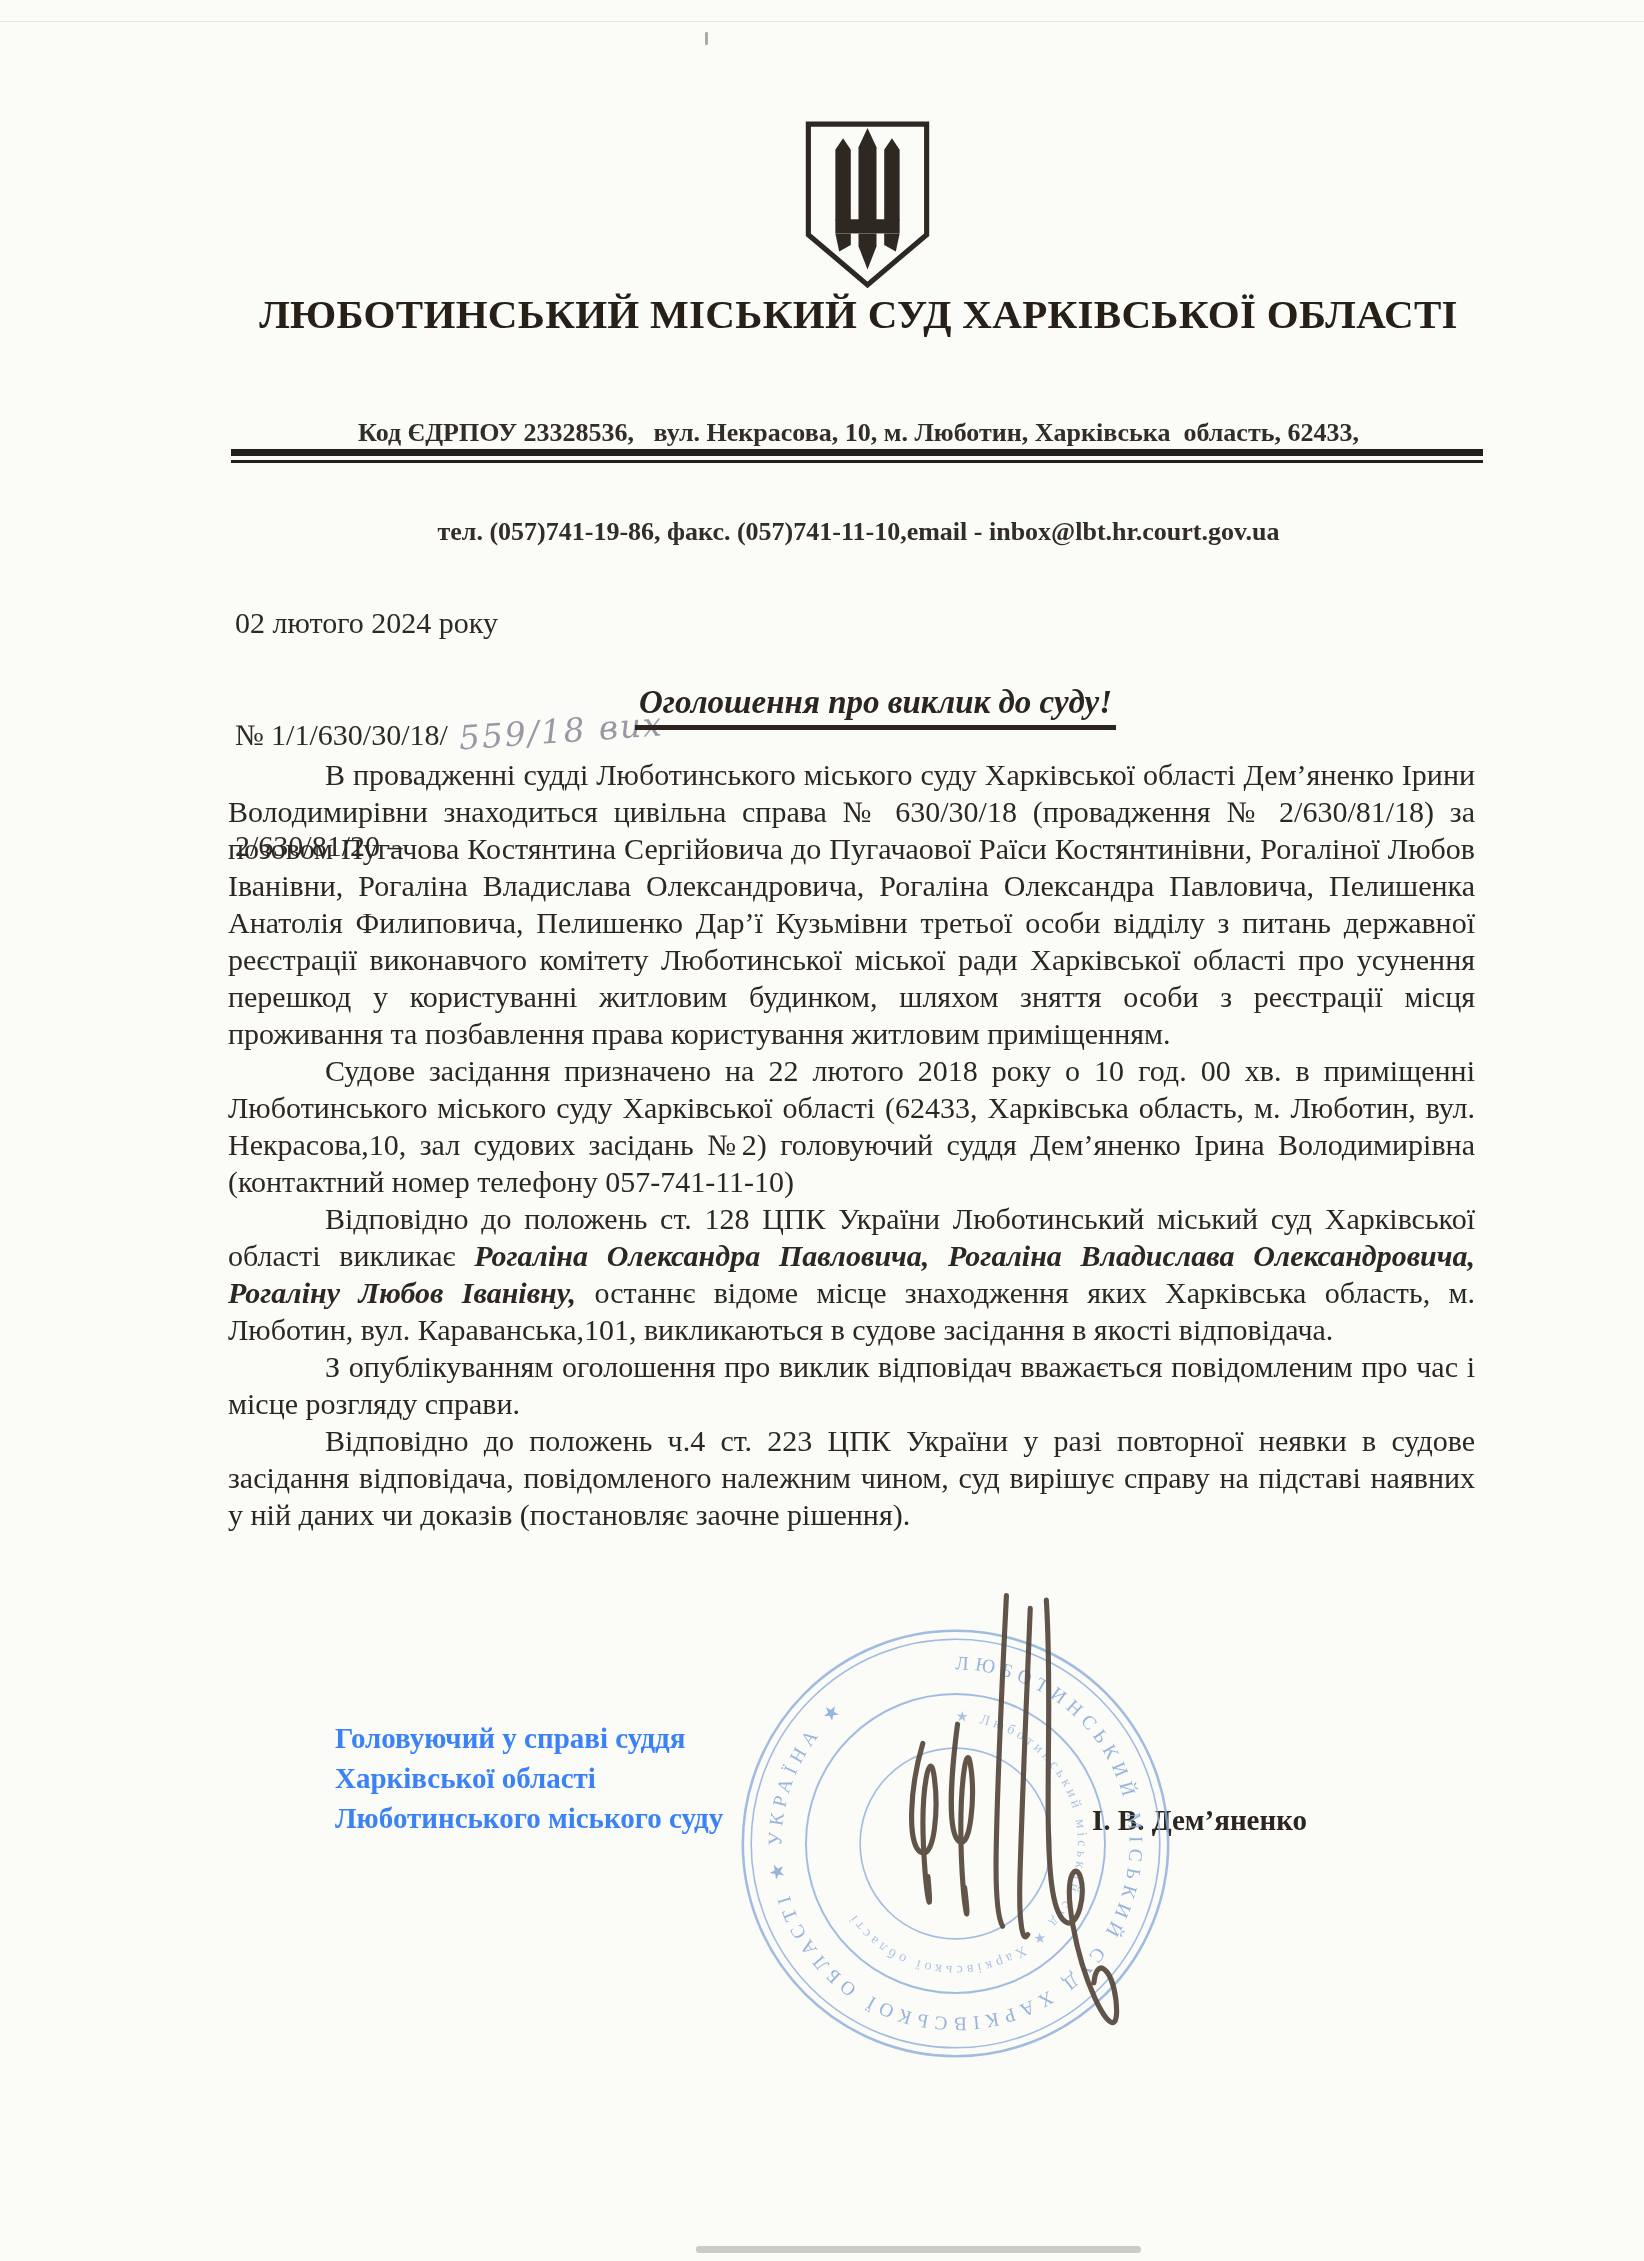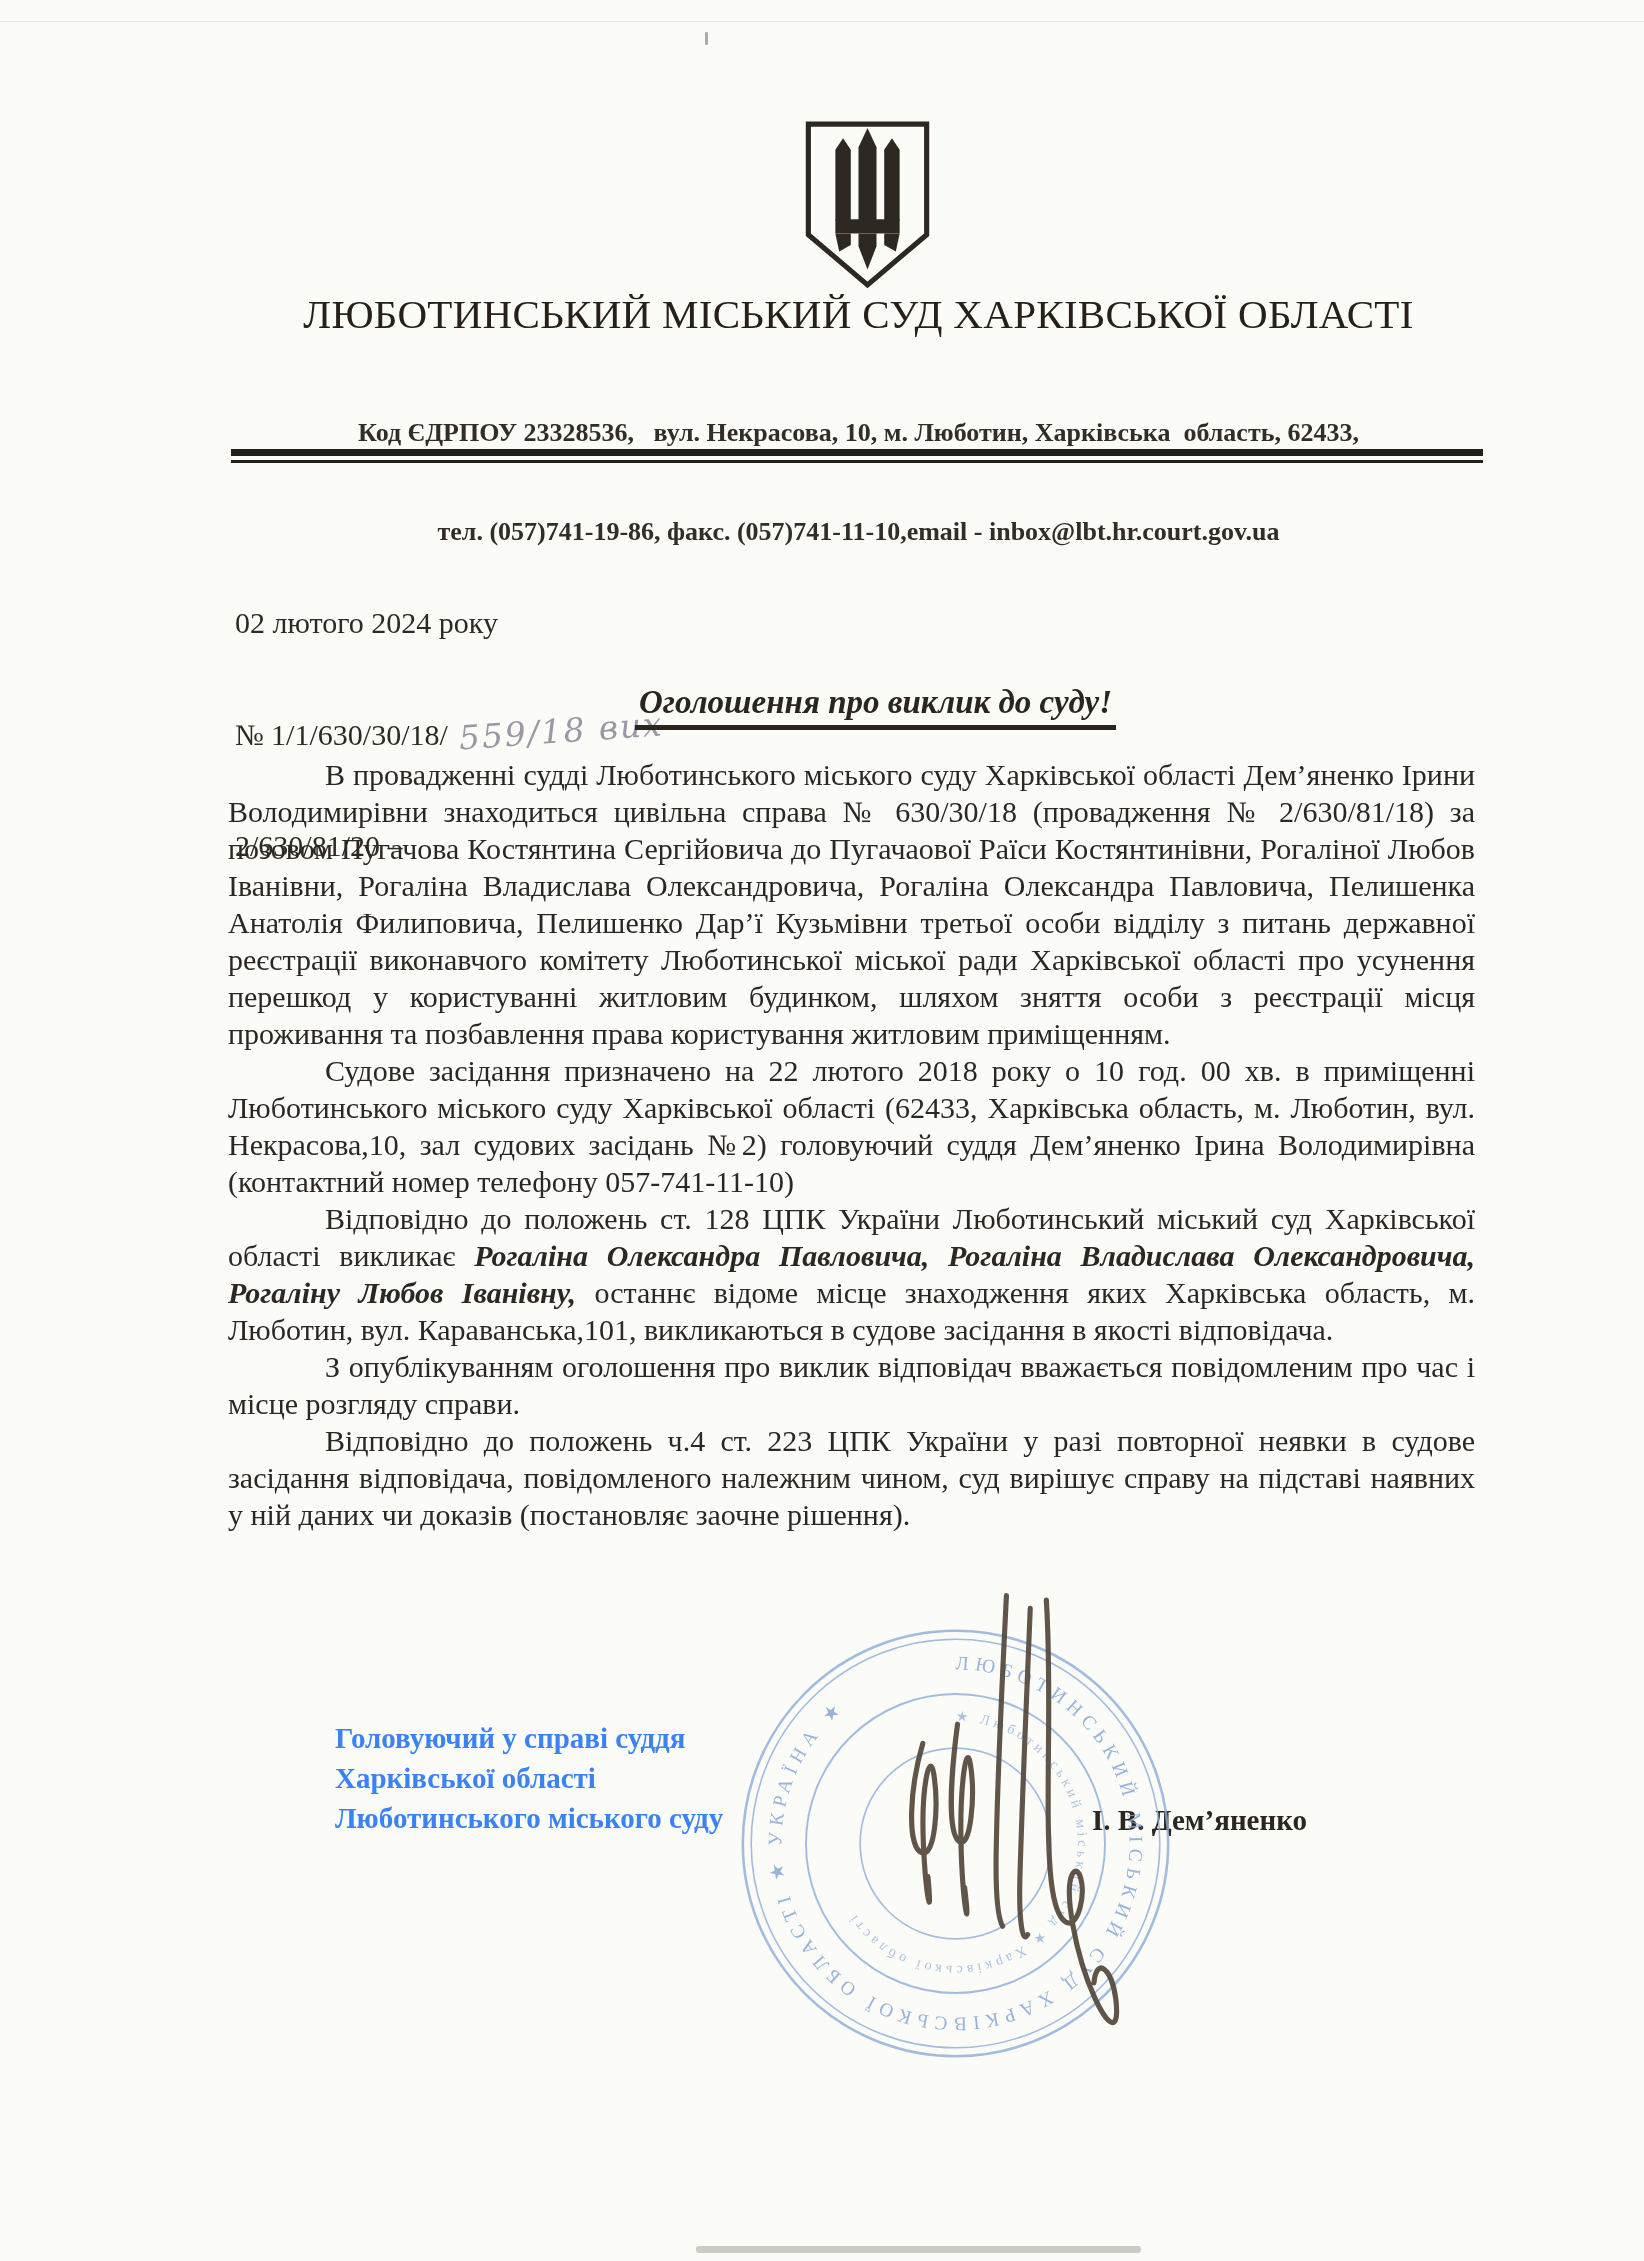--- a/index.html
+++ b/index.html
@@ -13,21 +13,21 @@
   }
   
   .scan-line-top { position:absolute; left:0; top:21px; width:1644px; height:1.3px; background:#e6e5e0; }
   .scan-speck { position:absolute; left:705px; top:32px; width:3.2px; height:13px; background:#6f6a64; opacity:.55; border-radius:1.3px; }
   .scan-smudge-bottom { position:absolute; left:696px; top:2246px; width:445px; height:7px; background:#bdbbb5; opacity:.75; border-radius:3.2px; }
 
   .emblem { position:absolute; left:803px; top:119px; width:129px; height:171px; }
 
   .court-name {
     position:absolute; left:235px; top:291px; width:1247px;
-    text-align:center; font-weight:normal; font-size:41px; line-height:46px;
+    text-align:center; font-weight:bold; font-size:41px; line-height:46px;
     color:#262019; letter-spacing:0.3px; white-space:nowrap;
   }
   .address-block {
     position:absolute; left:235px; top:350px; width:1247px;
     text-align:center; font-size:26px; line-height:33px; color:#332d27;
     white-space:pre-wrap;
     font-weight:bold;
   }
   .rule-thick { position:absolute; left:231px; top:449px; width:1252px; height:7px; background:#23201c; }
   .rule-thin  { position:absolute; left:231px; top:460px; width:1252px; height:2.6px;  background:#23201c; }

